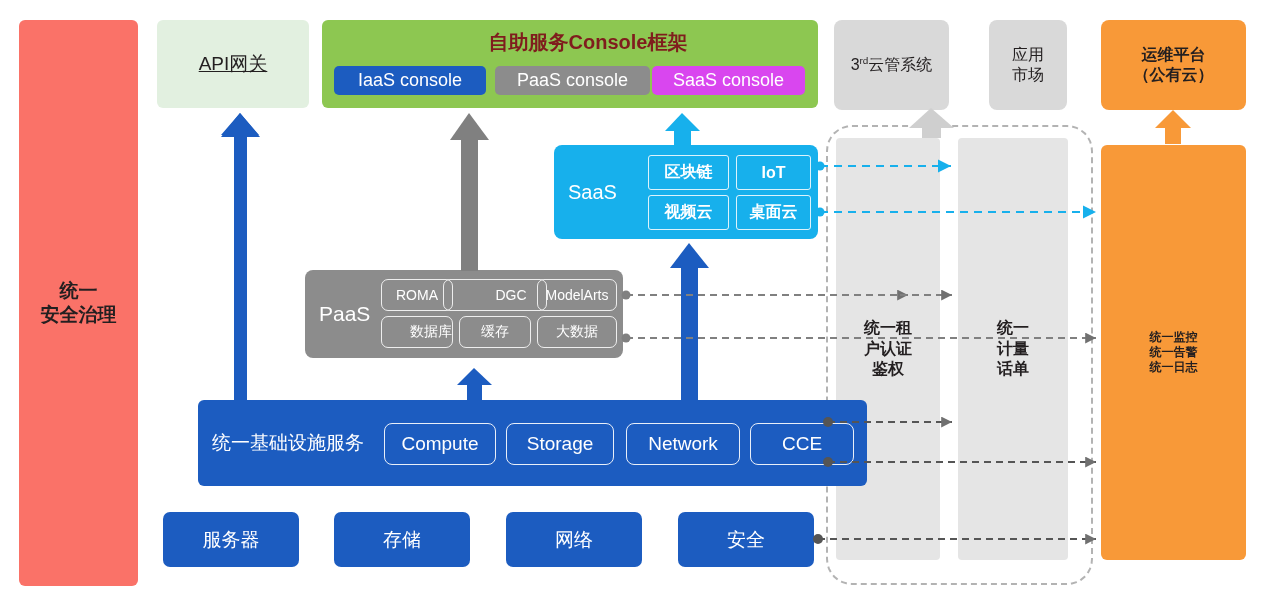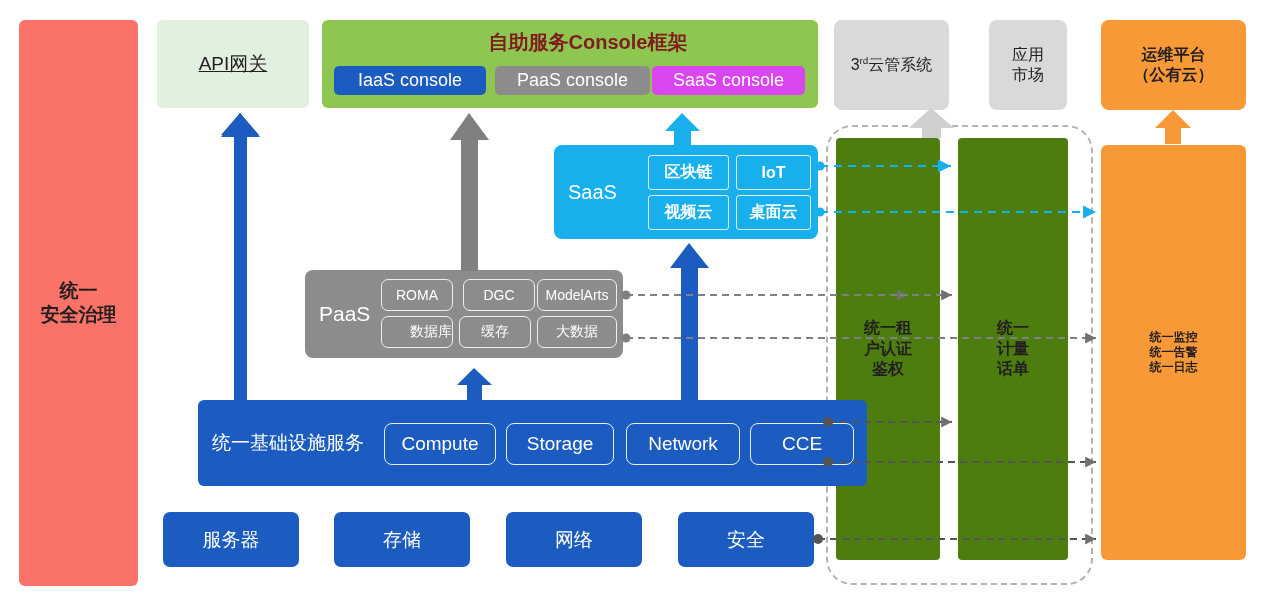--- a/index.html
+++ b/index.html
@@ -35,21 +35,21 @@
   .paas-label{position:absolute;left:14px;top:50%;transform:translateY(-50%);color:#fff;font-size:21px;}
   .paas-pill{position:absolute;border:1.6px solid rgba(255,255,255,.85);border-radius:7px;display:flex;align-items:center;justify-content:center;color:#ffffff;font-size:14px;}
 
   
   .infra-band{background:#1c5cc0;border-radius:6px;margin-left:40px;}
   .infra-label{position:absolute;left:14px;top:50%;transform:translateY(-50%);color:#ffffff;font-size:19px;}
   .infra-pill{position:absolute;border:1.6px solid rgba(255,255,255,.9);border-radius:8px;display:flex;align-items:center;justify-content:center;color:#ffffff;font-size:19px;}
   .base-box{background:#1c5cc0;border-radius:7px;color:#ffffff;font-size:19px;}
 
   
-  .gray-col{background:#4d7c0f;border-radius:4px;color:#231f20;font-size:16px;font-weight:700;line-height:1.3;}
+  .gray-col{background:#e5e5e5;border-radius:4px;color:#231f20;font-size:16px;font-weight:700;line-height:1.3;}
 
   
   .dash-group{position:absolute;border:2px dashed #b3b3b3;border-radius:26px;box-sizing:border-box;}
 
   svg.overlay{position:absolute;left:0;top:0;width:1265px;height:605px;pointer-events:none;}
   sup{font-size:.62em;vertical-align:super;}
 </style>
 </head>
 <body>
 
@@ -107,21 +107,21 @@
     <div class="saas-pill" style="left:182px;top:50px;width:73px;height:33px;">
       <span>桌面云</span>
     </div>
   </div>
 
   <div class="paas-card" style="position:absolute;left:305px;top:270px;width:318px;height:88px;">
     <div class="paas-label">PaaS</div>
     <div class="paas-pill" style="left:76px;top:9px;width:70px;height:30px;">
       <span>ROMA</span>
     </div>
-    <div class="paas-pill" style="left:158px;top:9px;width:70px;height:30px;">
+    <div class="paas-pill" style="left:138px;top:9px;width:70px;height:30px;padding-left:32px;">
       <span>DGC</span>
     </div>
     <div class="paas-pill" style="left:232px;top:9px;width:78px;height:30px;">
       <span>ModelArts</span>
     </div>
     <div class="paas-pill" style="left:76px;top:46px;width:70px;height:30px;justify-content:flex-end;">
       <span>数据库</span>
     </div>
     <div class="paas-pill" style="left:154px;top:46px;width:70px;height:30px;">
       <span>缓存</span>

